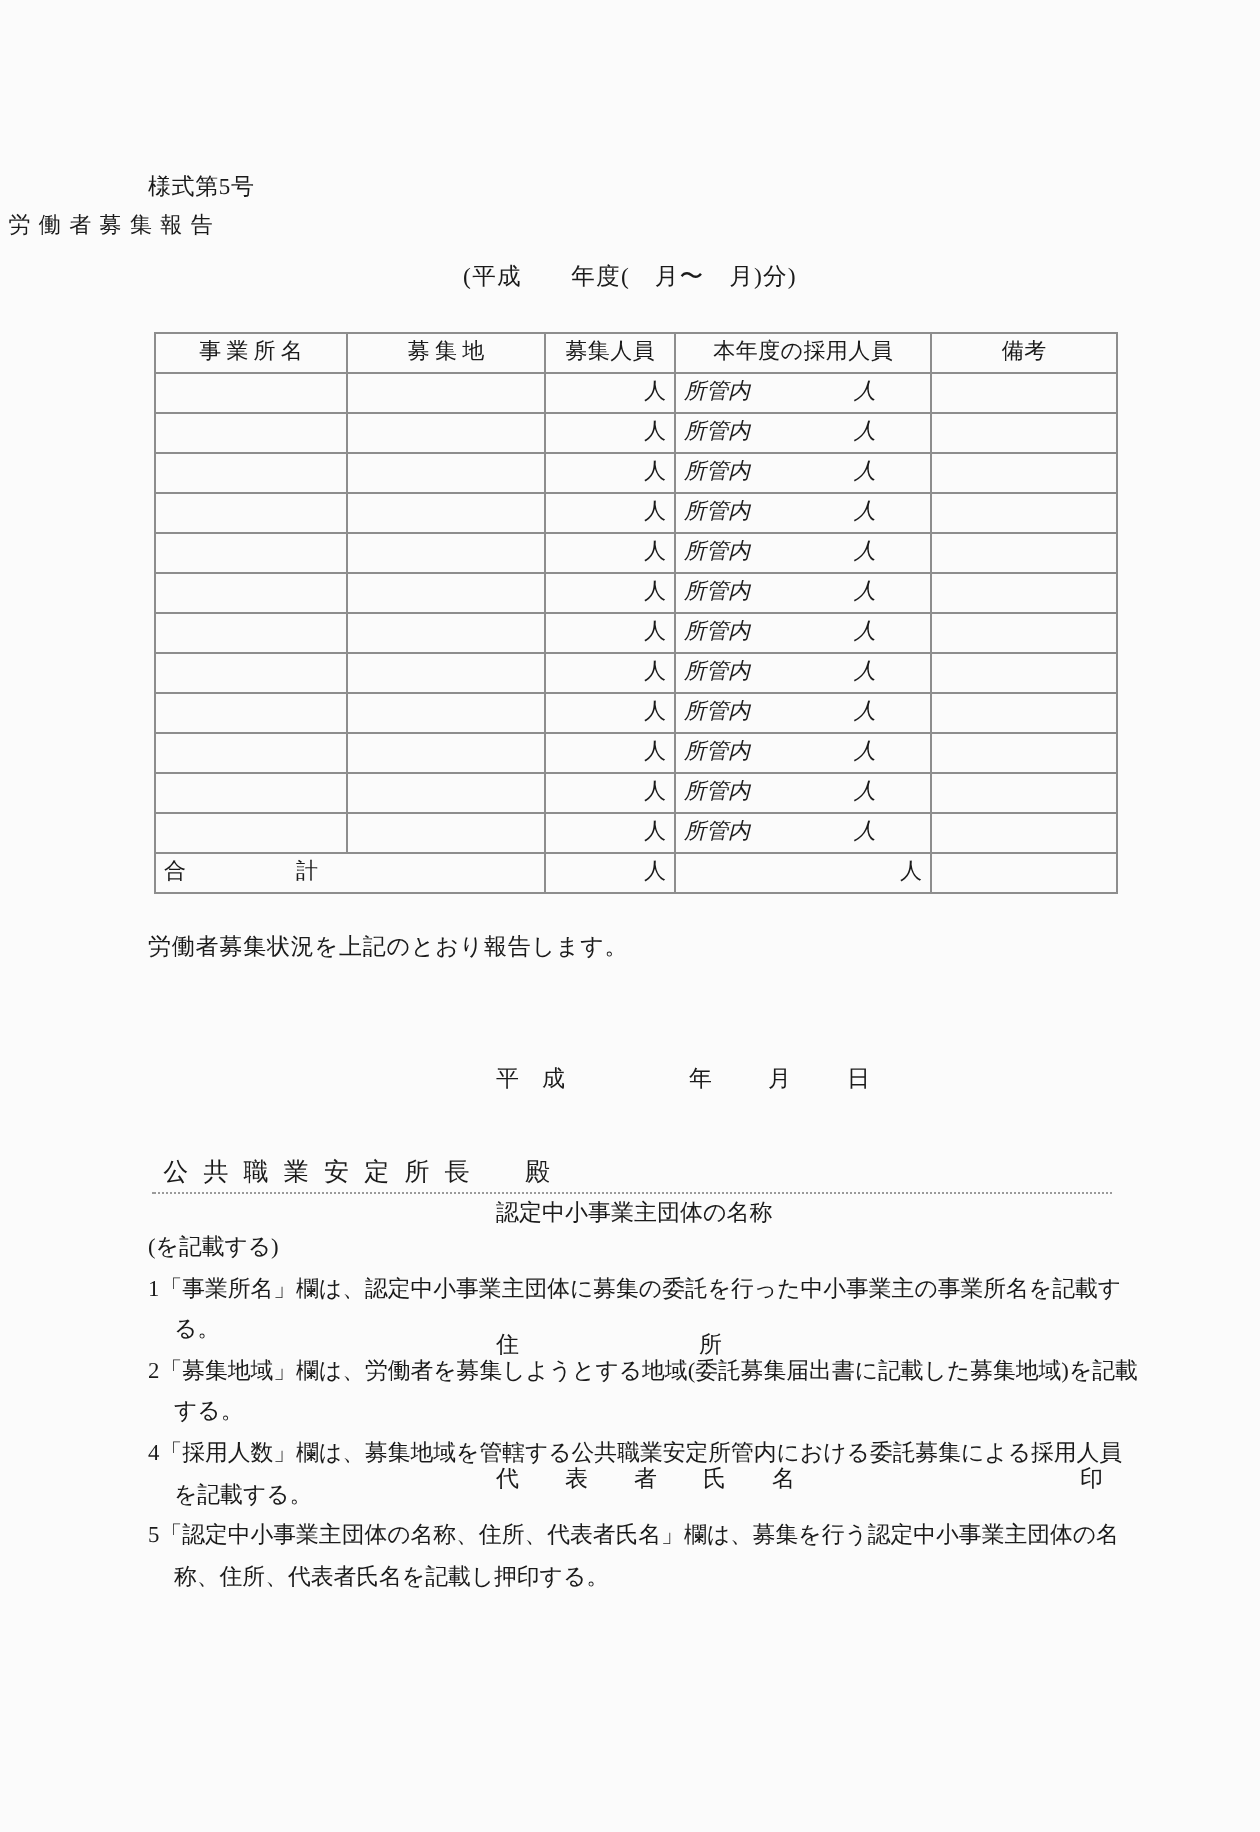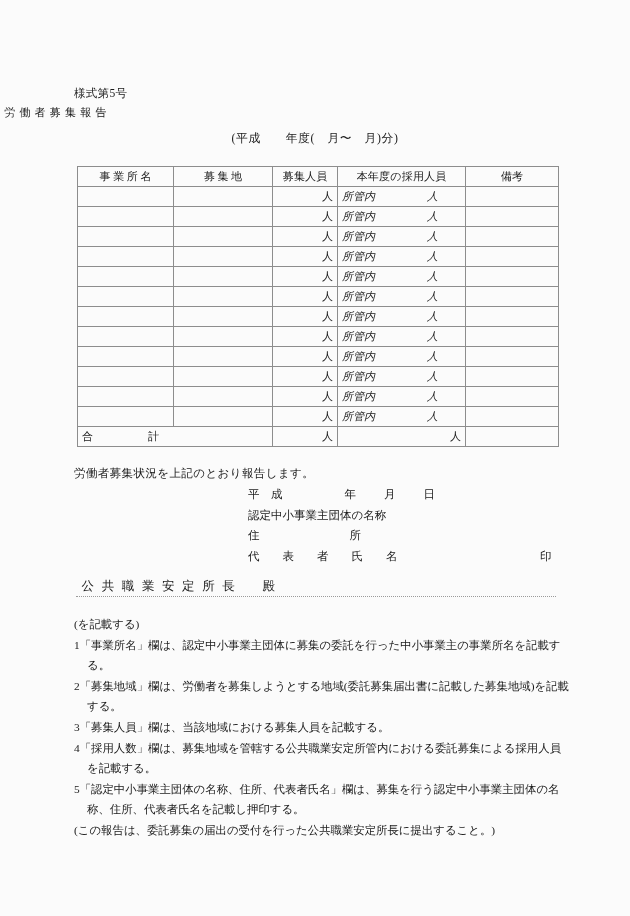--- a/index.html
+++ b/index.html
@@ -128,21 +128,21 @@
     white-space: nowrap;
   }
   .sig-block {
     position: absolute;
     left: 248px;
     top: 484px;
     font-size: 11.5px;
     line-height: 20.5px;
     white-space: nowrap;
   }
-  .sig-line { position: relative; height: 20.5px; }
+  .sig-line { position: relative; height: 20.5px; margin-top: 46px; }
   .sp-w2  { display: inline-block; width: 28px; }
   .sp-w3  { display: inline-block; width: 62px; }
   .seal {
     position: absolute;
     left: 292px;
     top: 0;
   }
 
   
   .addressee {
@@ -324,20 +324,18 @@
   </div>
 
   <div class="addressee">公共職業安定所長　殿</div>
   <div class="dotted-rule"></div>
 
   <div class="notes">
     <div class="head">(を記載する)</div>
     <div id="notes-items">
         <div class="item">1「事業所名」欄は、認定中小事業主団体に募集の委託を行った中小事業主の事業所名を記載する。</div>
         <div class="item">2「募集地域」欄は、労働者を募集しようとする地域(委託募集届出書に記載した募集地域)を記載する。</div>
-        <div class="item">3「募集人員」欄は、当該地域における募集人員を記載する。</div>
         <div class="item">4「採用人数」欄は、募集地域を管轄する公共職業安定所管内における委託募集による採用人員を記載する。</div>
         <div class="item">5「認定中小事業主団体の名称、住所、代表者氏名」欄は、募集を行う認定中小事業主団体の名称、住所、代表者氏名を記載し押印する。</div>
       </div>
-    <div class="plain">(この報告は、委託募集の届出の受付を行った公共職業安定所長に提出すること。)</div>
   </div>
 
 </div>
 
 </body></html>

